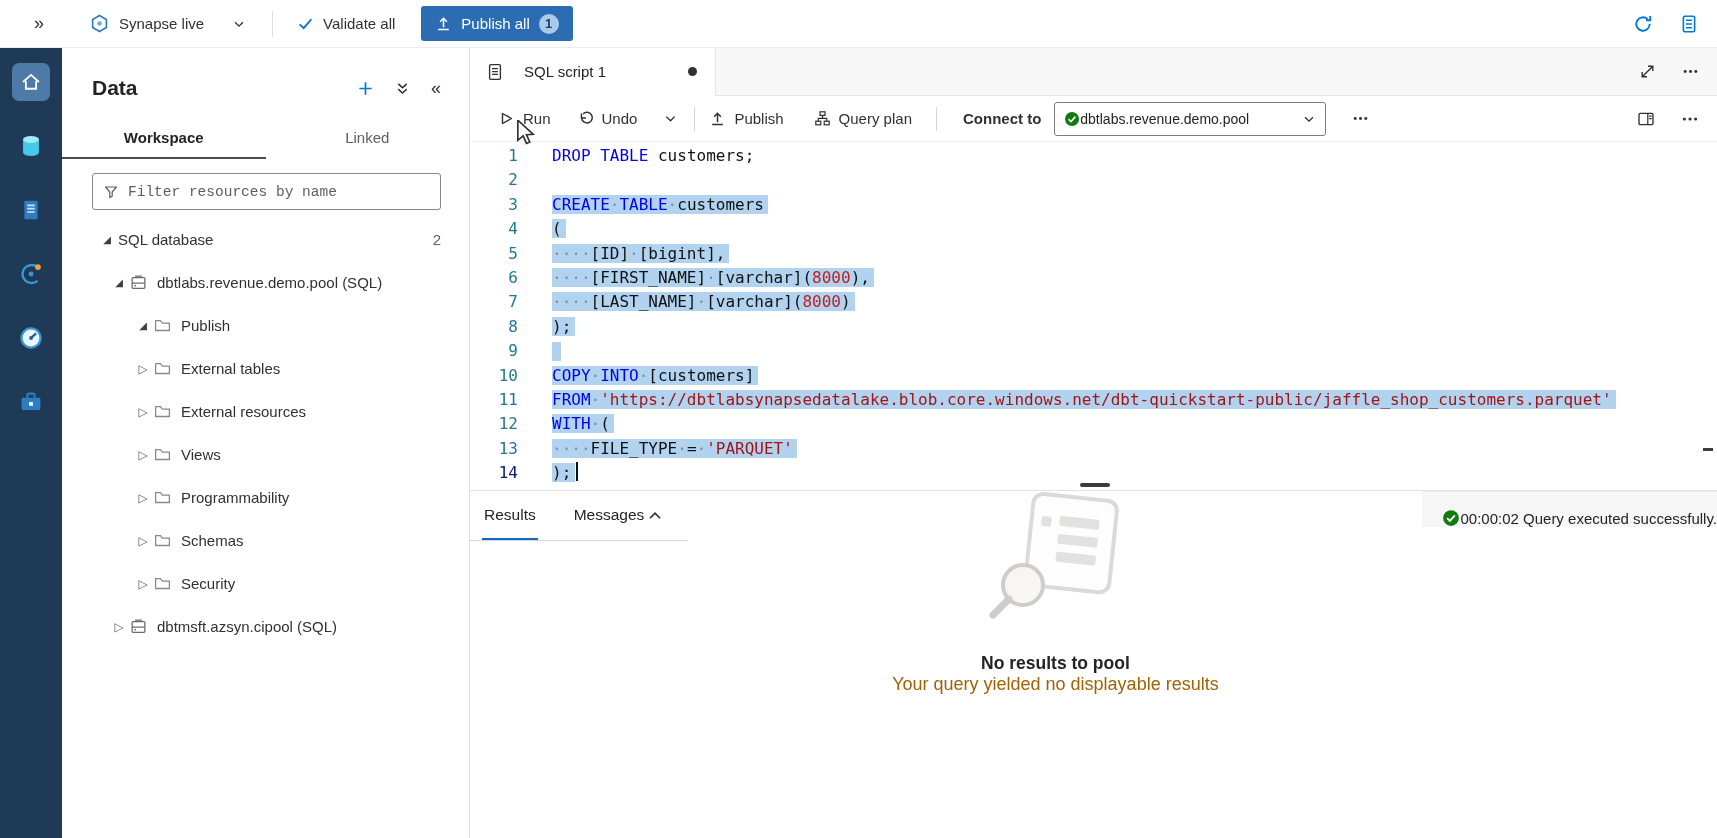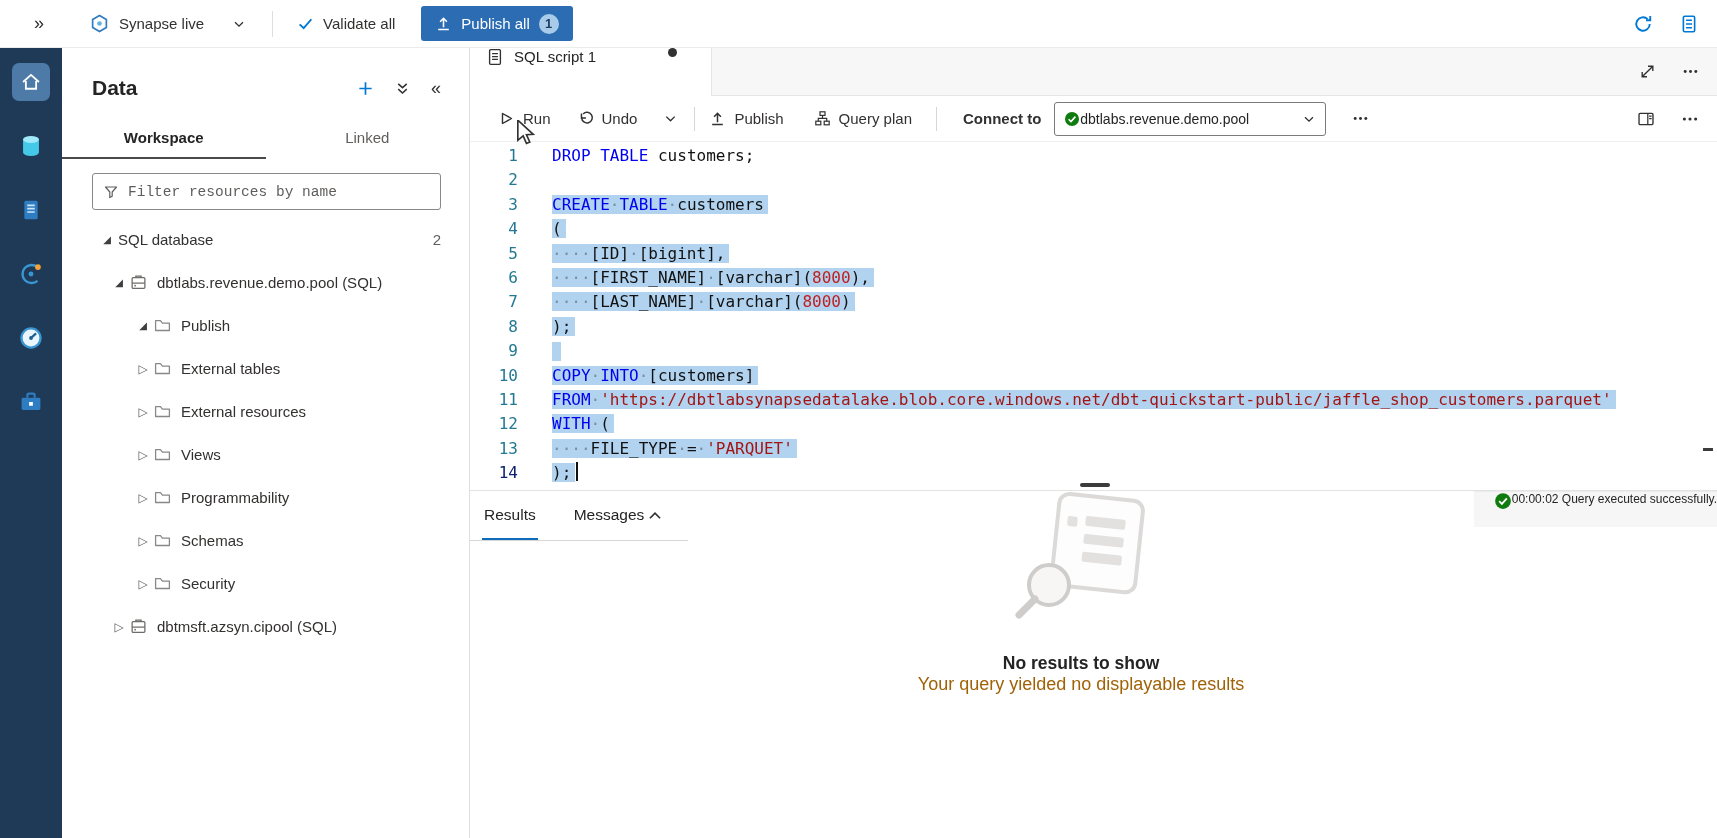--- a/index.html
+++ b/index.html
@@ -49,22 +49,22 @@
   .tree-row{display:flex;align-items:center;height:43px;font-size:15px;color:#323130;cursor:pointer}
   .exp{width:22px;display:inline-flex;justify-content:center;flex:none}
   .exp.expanded{font-size:10px;color:#3f3f3f}
   .exp.collapsed{font-size:12px;color:#605e5c}
   .ticon{width:27px;display:inline-flex;flex:none}
   .tcount{margin-left:auto;margin-right:28px;color:#605e5c}
 
   
   .main{position:absolute;left:470px;top:48px;right:0;bottom:0;display:flex;flex-direction:column;background:#fff}
   .tabstrip{height:48px;background:#f7f7f7;border-bottom:1px solid #e5e5e5;display:flex;align-items:center;flex:none}
-  .scripttab{height:48px;background:#fff;display:flex;align-items:flex-start;padding:0 34px 0 16px;
-             border-right:1px solid #e5e5e5;gap:10px;cursor:pointer}
+  .scripttab{height:48px;background:#fff;display:flex;align-items:center;padding:0 18px 0 16px;
+             border-right:1px solid #e5e5e5;gap:20px;cursor:pointer}
   .scripttab .title{font-size:15px;color:#242424}
   .dirty-dot{width:9px;height:9px;border-radius:50%;background:#323130;margin-left:62px}
   .strip-right{margin-left:auto;margin-right:18px;display:flex;gap:26px;align-items:center}
 
   .toolbar{height:46px;display:flex;align-items:center;background:#fff;font-size:15px;color:#323130;
            border-bottom:1px solid #f0f0f0;flex:none}
   .tbi{display:flex;align-items:center;gap:8px;cursor:pointer;white-space:nowrap}
   .tb-run{margin-left:28px}.tb-undo{margin-left:26px}.tb-caret{margin-left:26px}
   .tb-div{width:1px;height:24px;background:#d8d6d4;margin-left:16px}
   .tb-publish{margin-left:14px}.tb-qp{margin-left:30px}
@@ -98,22 +98,22 @@
   .results{flex:1;display:flex;flex-direction:row;border-top:1px solid #e3e3e3;min-height:0}
   .res-tabs{height:50px;display:flex;align-items:center;border-bottom:1px solid #d6d6d6;flex:none}
   .res-tab{height:100%;display:flex;align-items:center;font-size:15.5px;color:#242424;
            border-bottom:2px solid transparent;padding:0 2px;cursor:pointer}
   .res-tab.t1{margin-left:12px}.res-tab.t2{margin-left:34px}
   .res-tab.active{border-bottom-color:#0f6cbd}
   .res-collapse{margin-left:auto;margin-right:24px;cursor:pointer}
   .res-content{flex:1;display:flex;flex-direction:column;align-items:center;overflow:hidden}
   .res-title{margin-top:20px;font-size:17.5px;font-weight:700;color:#242424}
   .res-sub{margin-top:0;font-size:18px;color:#a16207}
-  .statusbar{height:36px;background:#f6f6f6;border-top:1px solid #ebebeb;display:flex;align-items:flex-start;
-             padding-left:20px;gap:0;font-size:12px;color:#242424;flex:none}
+  .statusbar{height:36px;background:#f6f6f6;border-top:1px solid #ebebeb;display:flex;align-items:flex-end;
+             padding-left:20px;gap:0;font-size:15px;color:#242424;flex:none}
 
   .cursor{position:absolute;left:516px;top:120px;z-index:20;pointer-events:none}
 </style>
 </head>
 <body>
 
 <div class="app">
 
   <header class="topbar">
     <span class="tb-chev">»</span>
@@ -488,21 +488,21 @@
           <g transform="rotate(6 105 55)">
             <rect x="64" y="6" width="84" height="92" rx="10" fill="#fdfdfd" stroke="#dcdad8" stroke-width="4"></rect>
             <rect x="74" y="28" width="10" height="10" rx="2" fill="#e3e1df"></rect>
             <rect x="92" y="26" width="40" height="10" rx="2" fill="#e3e1df"></rect>
             <rect x="92" y="44" width="40" height="10" rx="2" fill="#e3e1df"></rect>
             <rect x="92" y="62" width="40" height="10" rx="2" fill="#e3e1df"></rect>
           </g>
           <circle cx="58" cy="94" r="20" fill="#f7f6f5" stroke="#cfcdcb" stroke-width="4"></circle>
           <line x1="44" y1="108" x2="28" y2="124" stroke="#cfcdcb" stroke-width="7" stroke-linecap="round"></line>
         </svg>
-        <div class="res-title">No results to show</div>
+        <div class="res-title">No results to pool</div>
         <div class="res-sub">Your query yielded no displayable results</div>
       </div>
       <div class="statusbar">
         <svg width="18" height="18" viewBox="0 0 16 16">
           <circle cx="8" cy="8" r="7" fill="#107c10"></circle>
           <path d="M4.6 8.2 L7 10.6 L11.4 5.6" fill="none" stroke="#fff" stroke-width="1.6"></path>
         </svg>
         <span>00:00:02 Query executed successfully.</span>
       </div>
     </div>

